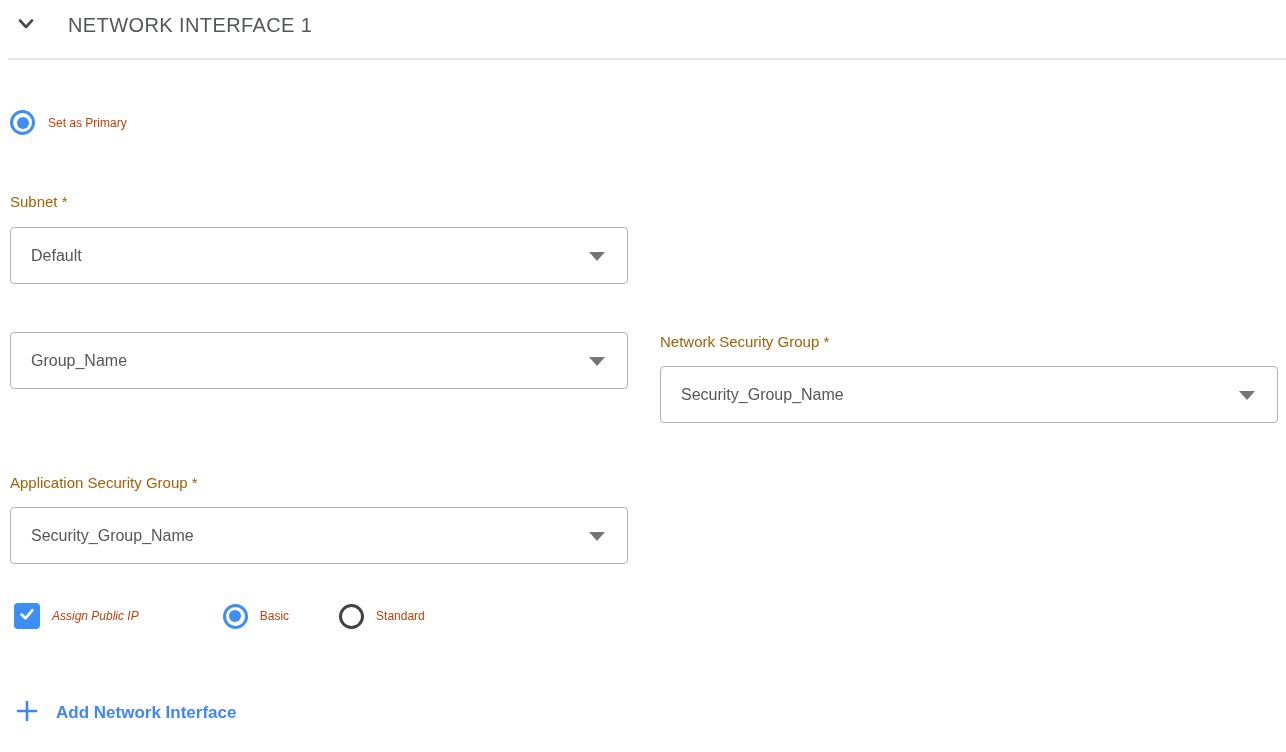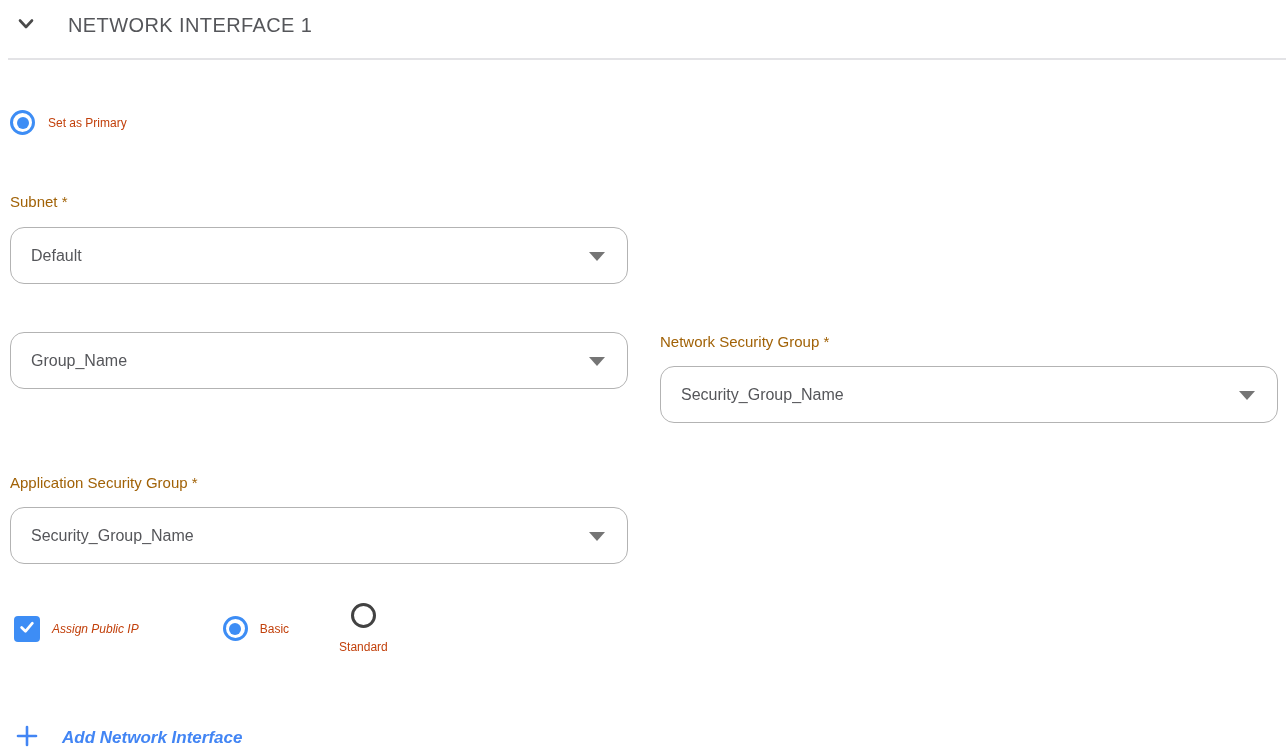--- a/index.html
+++ b/index.html
@@ -51,21 +51,21 @@
   
   .field { width: 618px; }
   .field-label {
     font-size: 15px; color: #a16207;
     line-height: 20px; margin-bottom: 14px;
     display: block;
   }
   .select-box {
     position: relative;
     width: 618px; height: 57px;
-    border: 1px solid #b3b3b3; border-radius: 14px;
+    border: 1px solid #b3b3b3; border-radius: 4px;
     display: flex; align-items: center;
     padding-left: 20px; cursor: pointer;
     background: #ffffff;
   }
   .select-value { font-size: 16px; color: #55565a; }
   .caret {
     position: absolute; right: 22px; top: 50%;
     margin-top: -4px;
     width: 0; height: 0;
     border-left: 8px solid transparent;
@@ -88,27 +88,27 @@
   }
   .checkbox-item { display: flex; align-items: center; gap: 12px; margin-left: 4px; font-style: italic; }
   .checkbox {
     width: 26px; height: 26px; border-radius: 4px;
     background: #3d8df5; flex: 0 0 auto;
     display: flex; align-items: center; justify-content: center;
     cursor: pointer;
   }
   .radio-item { display: flex; align-items: center; gap: 12px; }
   .radio-item.basic { margin-left: 84px; }
-  .radio-item.standard { margin-left: 50px; flex-direction: column; }
+  .radio-item.standard { margin-left: 50px; }
 
   
   .add-row {
-    display: flex; align-items: center; gap: 24px;
+    display: flex; align-items: center; gap: 18px;
     margin-top: 71px; margin-left: 6px;
-    cursor: pointer; text-decoration: none; font-style: italic;
+    cursor: pointer; text-decoration: none;
   }
   .add-label {
     font-size: 17px; font-weight: 700; color: #4285f4;
   }
 </style>
 </head>
 <body>
 
 <div class="section-header pad">
   <button class="collapse-btn">

